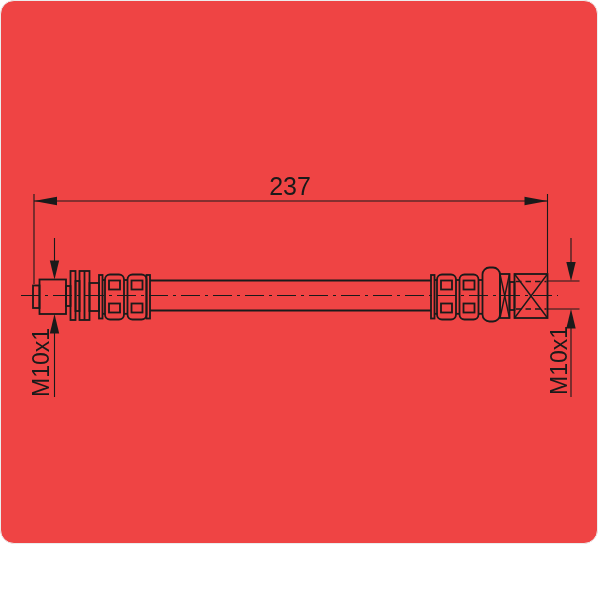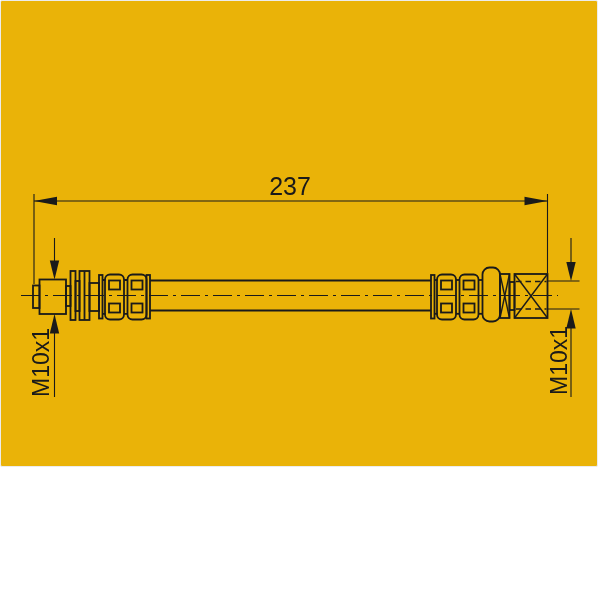--- a/index.html
+++ b/index.html
@@ -6,24 +6,24 @@
     margin: 0;
     padding: 0;
     background: #ffffff;
     width: 600px;
     height: 600px;
     font-family: "Liberation Sans", sans-serif;
   }
   .canvas {
     position: relative;
     width: 598px;
-    height: 467px;
-    background: #eab308;
+    height: 544px;
+    background: #ef4444;
     border: 1px solid #ececec;
-    border-radius: 2px;
+    border-radius: 14px;
     box-sizing: border-box;
     overflow: hidden;
   }
   svg { display: block; }
 
   .thin  { stroke: #1a1a1a; stroke-width: 1.1; fill: none; }
   .med   { stroke: #1a1a1a; stroke-width: 1.4; fill: none; }
   .thick { stroke: #1a1a1a; stroke-width: 1.8; fill: none; }
   .arrowhead { fill: #1a1a1a; stroke: none; }
   .centerline {

